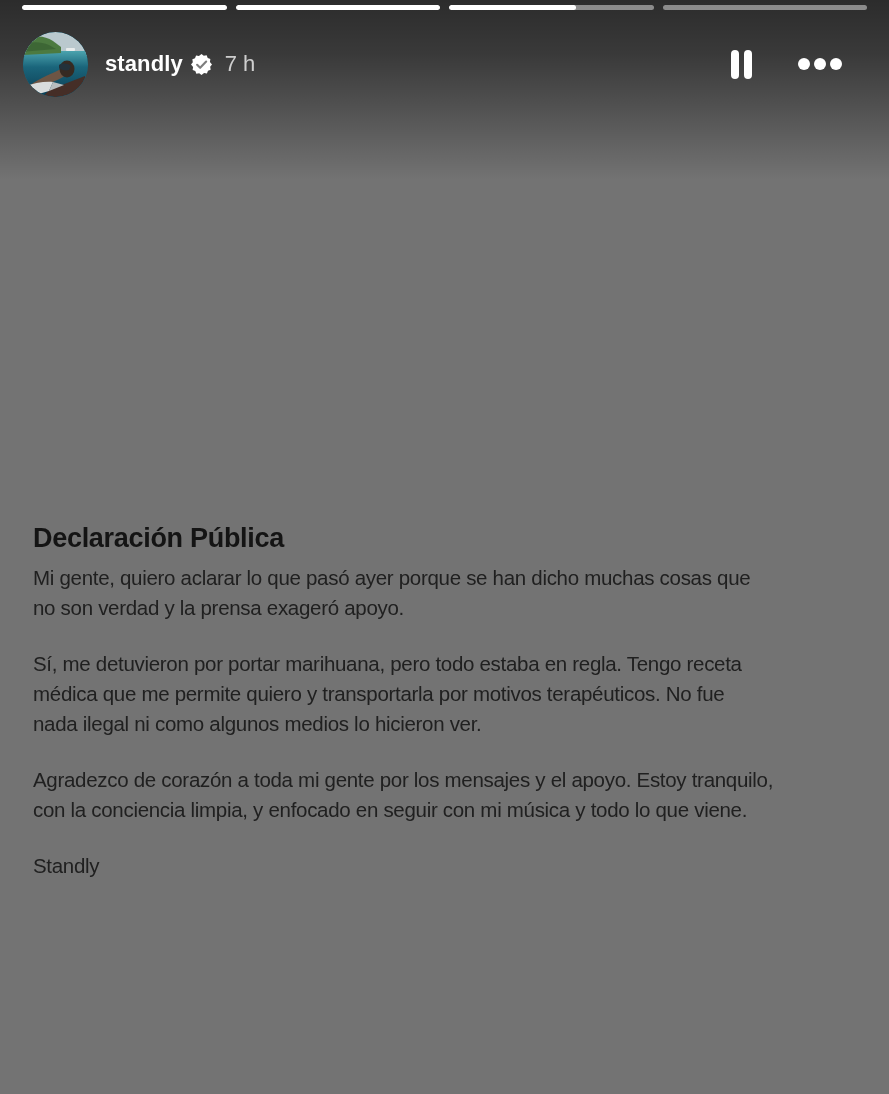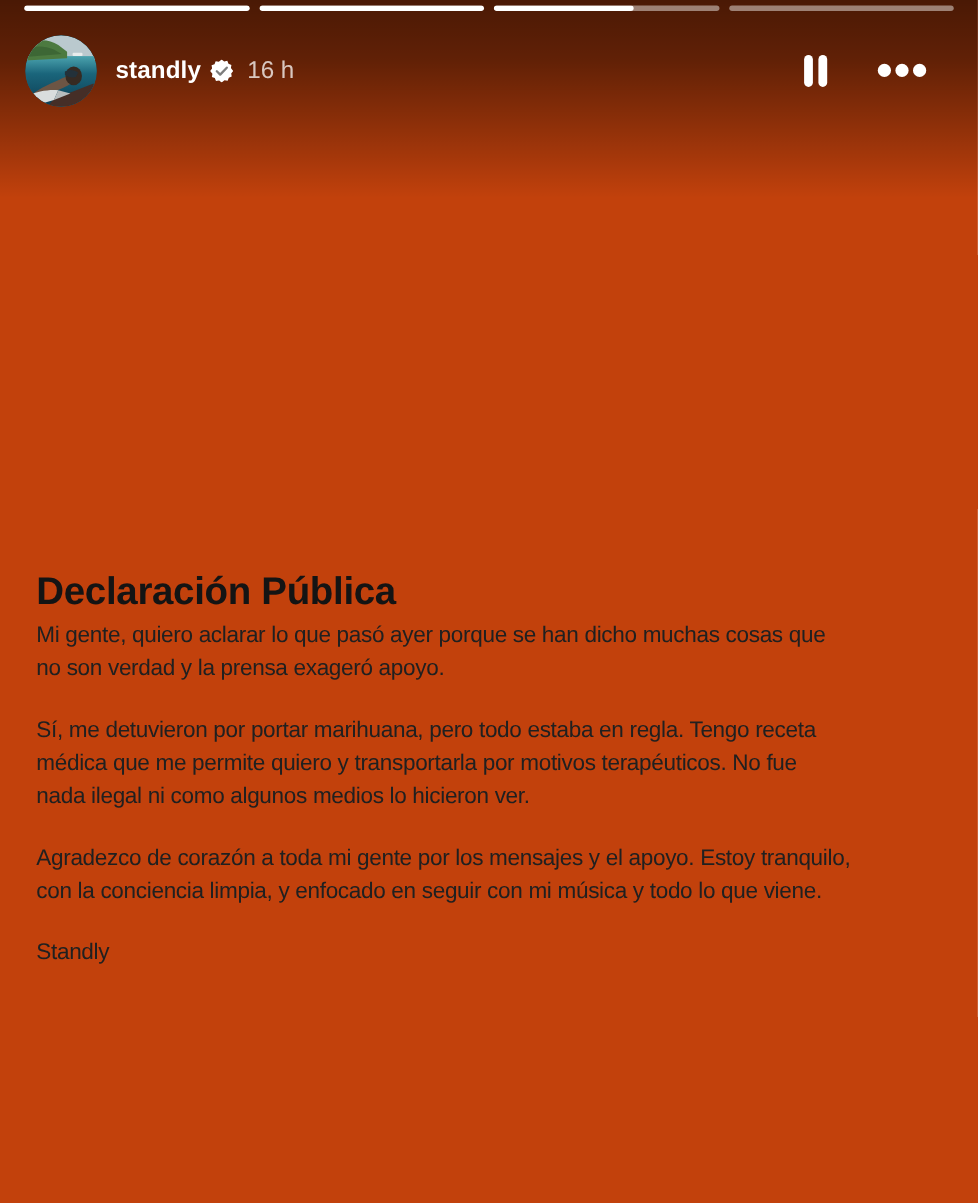--- a/index.html
+++ b/index.html
@@ -6,21 +6,21 @@
   html, body { width: 889px; height: 1094px; }
   body {
     font-family: "Liberation Sans", "DejaVu Sans", sans-serif;
     background: #ffffff;
     position: relative;
     overflow: hidden;
   }
   .story {
     position: absolute;
     inset: 0;
-    background: #c2410c;
+    background: #737373;
   }
   
   .scrim {
     position: absolute;
     top: 0; left: 0; right: 0;
     height: 180px;
     background: linear-gradient(180deg,
       rgba(0,0,0,0.62) 0%,
       rgba(0,0,0,0.50) 30%,
       rgba(0,0,0,0.28) 62%,
@@ -113,21 +113,21 @@
   }
   
   .content {
     position: absolute;
     left: 33px;
     top: 521px;
     width: 830px;
     color: #1f1f1f;
   }
   .content h1 {
-    font-size: 35px;
+    font-size: 27px;
     font-weight: 600;
     line-height: 34px;
     letter-spacing: -0.3px;
     color: #141414;
     margin: 0 0 8px 0;
   }
   .content p {
     font-size: 20.5px;
     font-weight: 400;
     line-height: 30px;
@@ -190,21 +190,21 @@
     </div>
 
     <div class="user-meta">
       <span class="username">standly</span>
       <span class="badge">
         <svg width="21" height="21" viewBox="0 0 22 22">
           <path d="M11 0l2.4 1.9 3-.5 1.1 2.8 2.8 1.1-.5 3L22 11l-1.9 2.4.5 3-2.8 1.1-1.1 2.8-3-.5L11 22l-2.4-1.9-3 .5-1.1-2.8-2.8-1.1.5-3L0 11l1.9-2.4-.5-3 2.8-1.1L5.3 1.7l3 .5z" fill="#ffffff"></path>
           <path d="M6.4 11.3l3.2 3.2 6.3-6.6" stroke="#7d7d7d" stroke-width="2.2" fill="none" stroke-linecap="round" stroke-linejoin="round"></path>
         </svg>
       </span>
-      <span class="time">16 h</span>
+      <span class="time">7 h</span>
     </div>
 
     <div class="controls">
       <div class="pause-button">
         <span></span>
         <span></span>
       </div>
       <div class="more-button">
         <span></span>
         <span></span>

